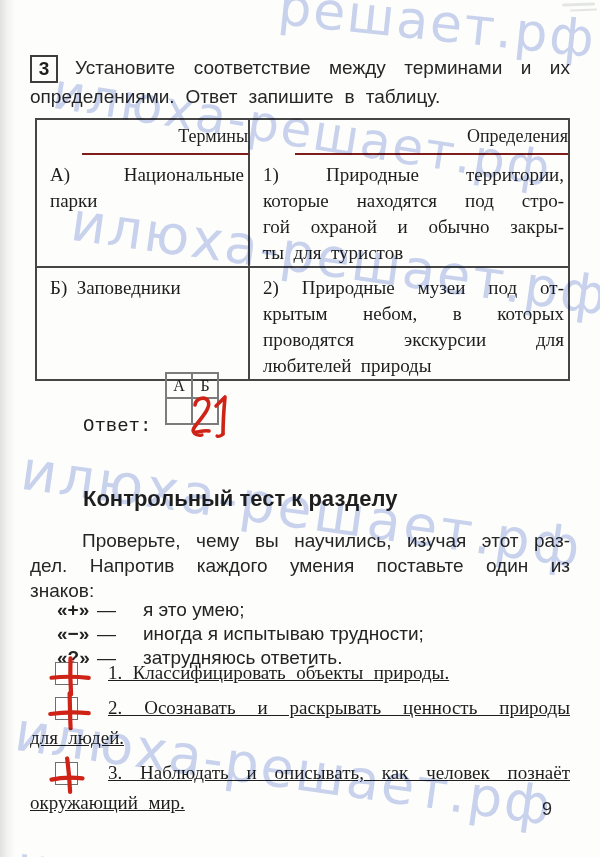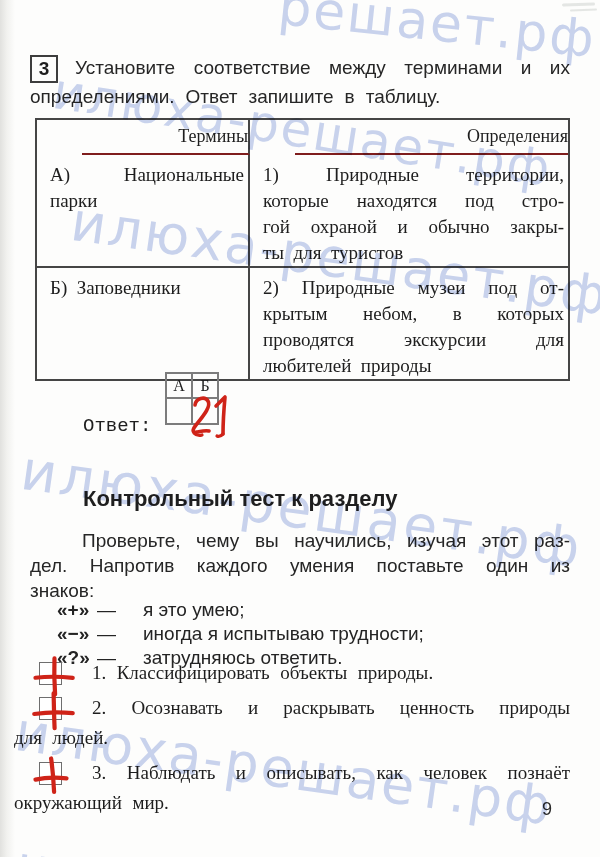--- a/index.html
+++ b/index.html
@@ -70,22 +70,22 @@
   .intro{position:absolute;left:30px;right:30px;top:528px;z-index:2;
     font-size:19px;line-height:25px;color:#262626;}
   .intro .i1{text-indent:52px;}
   .signs{position:absolute;left:30px;right:30px;top:598px;z-index:2;
     font-size:19px;line-height:24px;color:#242424;}
   .sign-row{display:flex;padding-left:27px;}
   .sgn{flex:none;width:40px;font-weight:bold;}
   .dash{flex:none;width:46px;}
 
   
-  .items{position:absolute;left:14px;right:30px;top:660px;z-index:2;
-    font-family:"Liberation Serif",serif;font-size:19px;line-height:26px;color:#1e1e1e;}
+  .items{position:absolute;left:30px;right:30px;top:660px;z-index:2;
+    font-family:"Liberation Serif",serif;font-size:19px;line-height:26px;color:#1e1e1e;text-decoration:underline;}
   .item{margin-bottom:9px;}
   .item-first{display:flex;align-items:flex-start;}
   .cbox{flex:none;position:relative;width:21px;height:21px;margin-left:25px;
     margin-right:30px;margin-top:2px;border:1.4px solid #6e6e6e;background:#fff;}
   .cbox svg{position:absolute;left:-7px;top:-7px;overflow:visible;}
   .item-text{flex:1;}
   .item-rest{margin-top:4px;}
 
   .pagenum{position:absolute;left:542px;top:799px;font-size:18px;color:#2a2a2a;z-index:2;}
   .red{stroke:#cf2318;fill:none;stroke-linecap:round;stroke-linejoin:round;}

